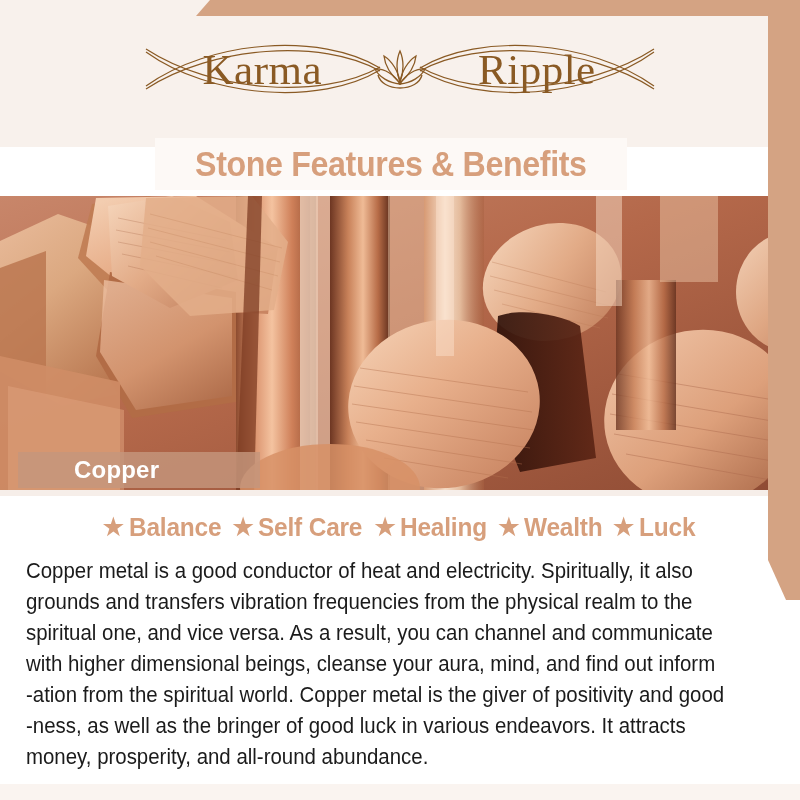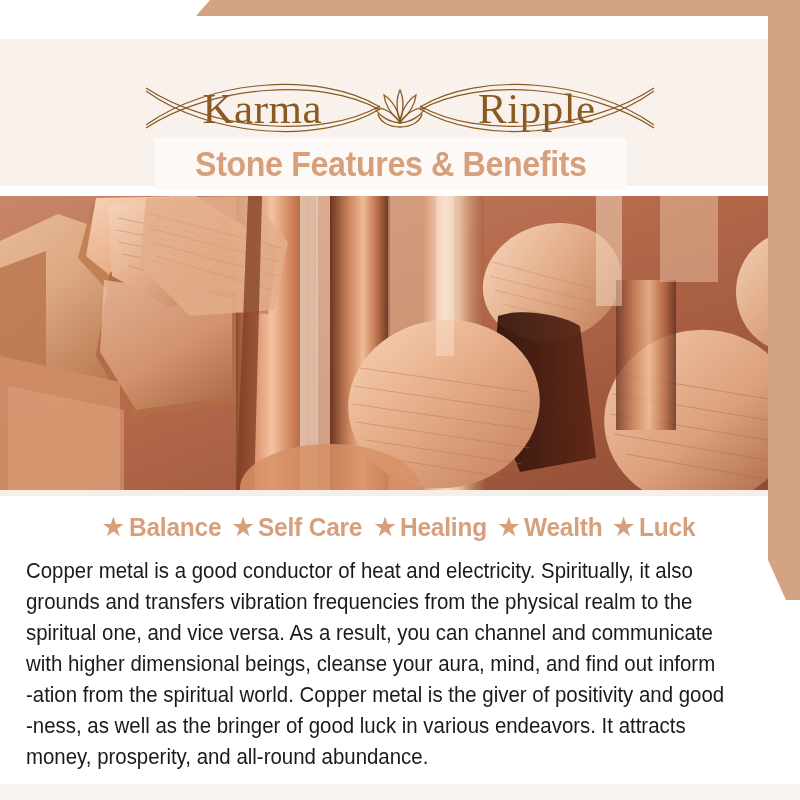--- a/index.html
+++ b/index.html
@@ -40,21 +40,20 @@
   }
 
   
   .header {
     position: absolute;
     left: 0; top: 0;
     width: 800px;
     height: 147px;
     background: #f8f1ec;
     z-index: 1;
-    margin-top: 39px;
   }
   .logo-wrap {
     position: absolute;
     left: 0; top: 26px;
     width: 800px;
     height: 86px;
     display: flex;
     align-items: center;
     justify-content: center;
   }
@@ -363,20 +362,23 @@
       <rect x="436" y="0" width="18" height="160" fill="#ffe9d7" opacity="0.4"></rect>
 
       <ellipse cx="330" cy="292" rx="90" ry="44" fill="#d79066" opacity="0.85"></ellipse>
     </svg>
     <div class="photo-bottom-fade"></div>
   </div>
 
   <div class="band-top"></div>
   <div class="band-right"></div>
 
+  <div class="copper-chip">
+    <span>Copper</span>
+  </div>
 
   <div class="content">
 
     <div class="benefits">
       <span class="benefit-item">
         <span class="star">★</span>
         <span class="benefit-label">Balance</span>
       </span>
       <span class="benefit-item">
         <span class="star">★</span>

